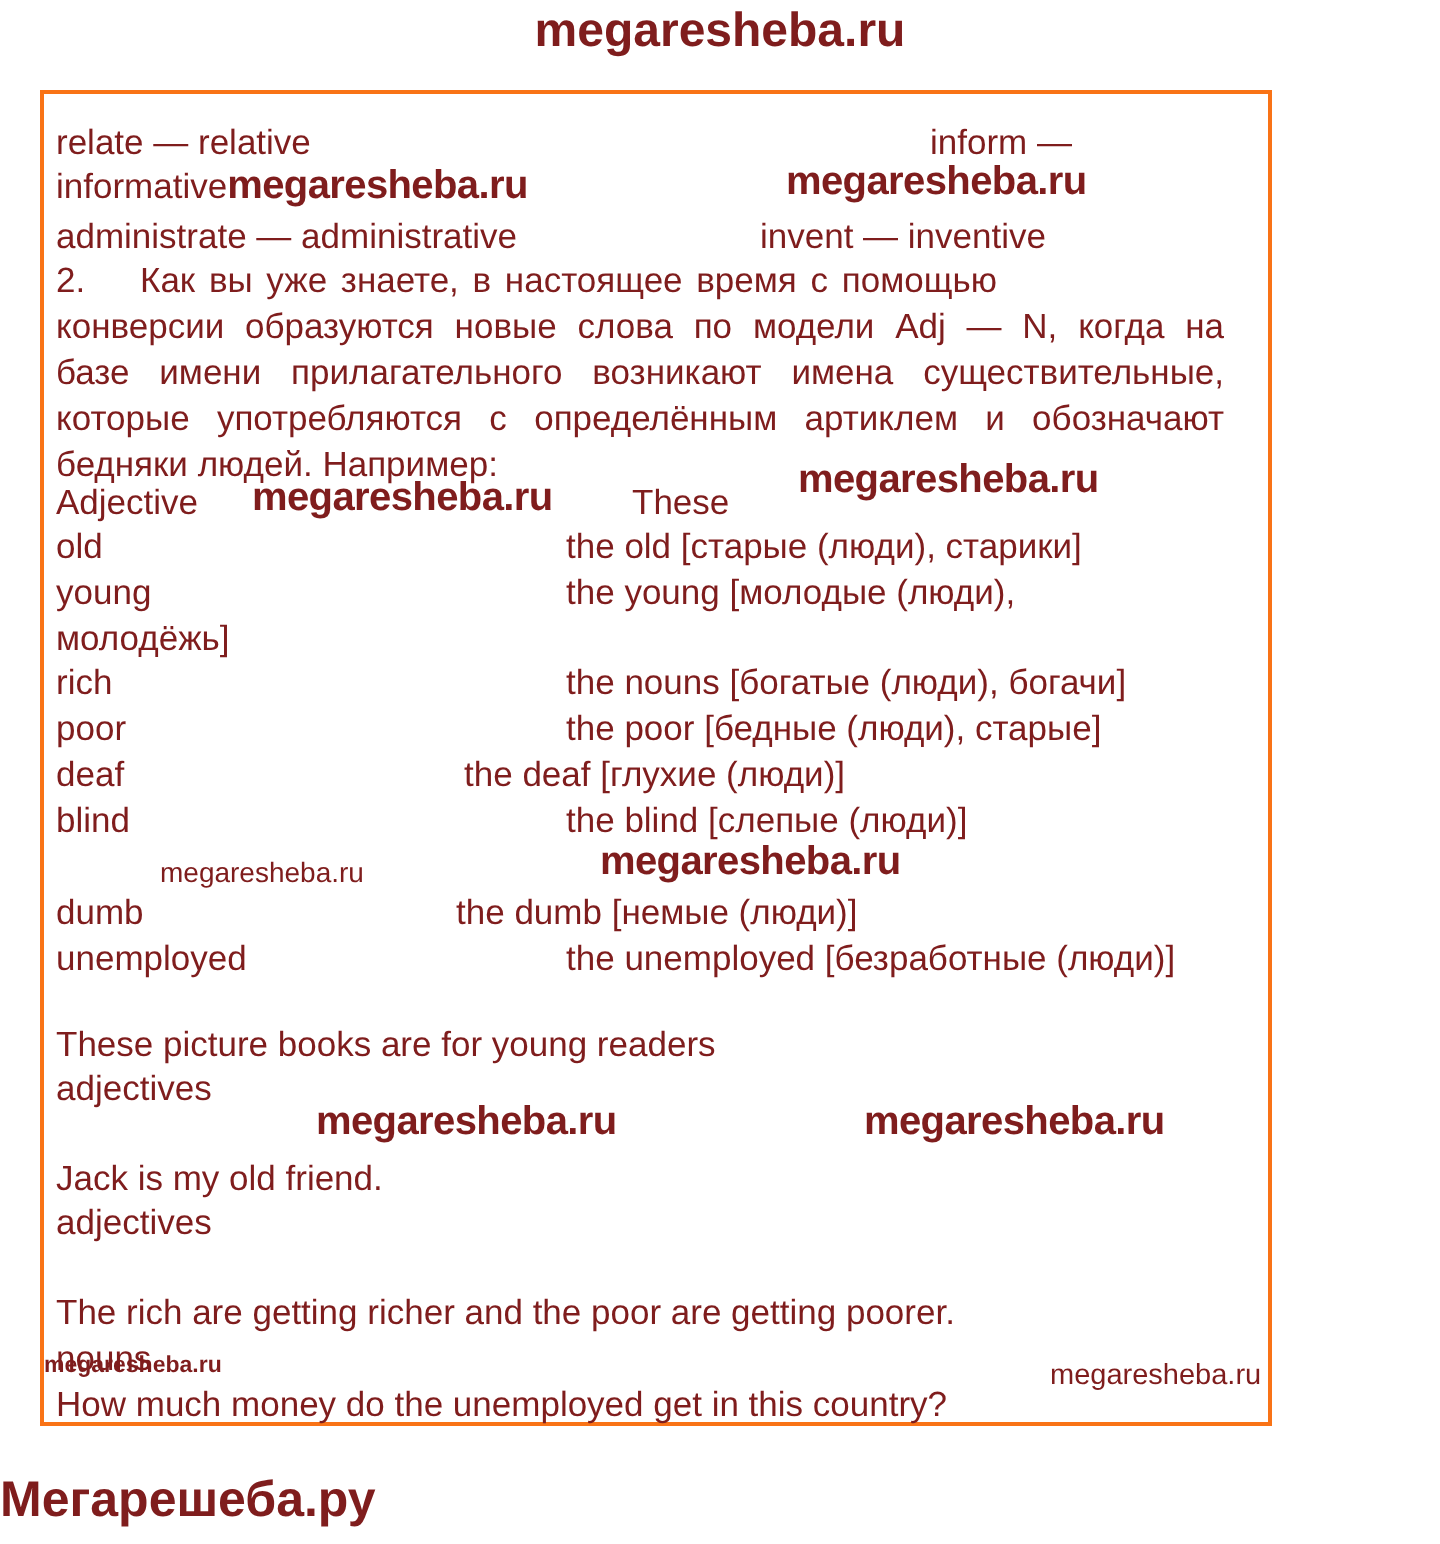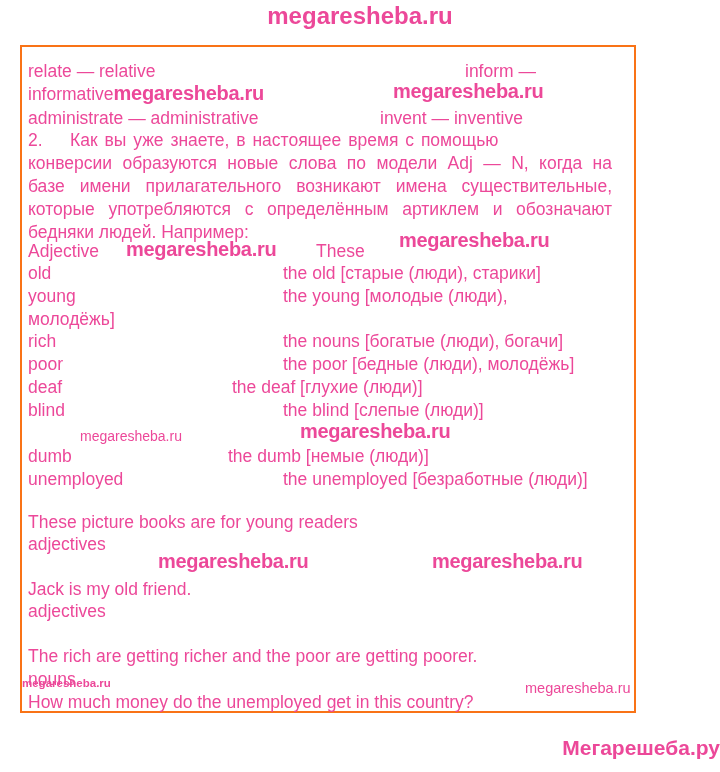--- a/index.html
+++ b/index.html
@@ -1,27 +1,27 @@
 <!DOCTYPE html>
 <html><head>
 <meta charset="utf-8">
 <style>
   html, body { margin:0; padding:0; background:#ffffff; }
   .page {
     position:relative; width:720px; height:772px; background:#ffffff;
-    font-family:"Liberation Sans", sans-serif; color:#ec4899;
+    font-family:"Liberation Sans", sans-serif; color:#7f1d1d;
     overflow:hidden;
   }
   .top-title {
     position:absolute; top:2px; left:0; width:100%;
     text-align:center; font-weight:700; font-size:24px;
   }
   .bottom-title {
     position:absolute; top:736px; left:0; width:100%;
-    text-align:right; font-weight:700; font-size:21px;
+    text-align:left; font-weight:700; font-size:25px;
   }
   .box {
     position:absolute; left:20px; top:45px; width:612px; height:664px;
     border:2px solid #f97316; background:#ffffff;
   }
   .line {
     position:absolute; left:6px; height:23px;
     font-size:17.5px; line-height:22px; white-space:nowrap;
   }
   .c { position:absolute; top:0; white-space:nowrap; }
@@ -82,21 +82,21 @@
       <span>young</span>
       <span class="c x255">the young [молодые (люди),</span>
     </div>
     <div class="line" style="top:261px">молодёжь]</div>
     <div class="line" style="top:283px">
       <span>rich</span>
       <span class="c x255">the nouns [богатые (люди), богачи]</span>
     </div>
     <div class="line" style="top:306px">
       <span>poor</span>
-      <span class="c x255">the poor [бедные (люди), молодёжь]</span>
+      <span class="c x255">the poor [бедные (люди), старые]</span>
     </div>
     <div class="line" style="top:329px">
       <span>deaf</span>
       <span class="c x204">the deaf [глухие (люди)]</span>
     </div>
     <div class="line" style="top:352px">
       <span>blind</span>
       <span class="c x255">the blind [слепые (люди)]</span>
     </div>
 

